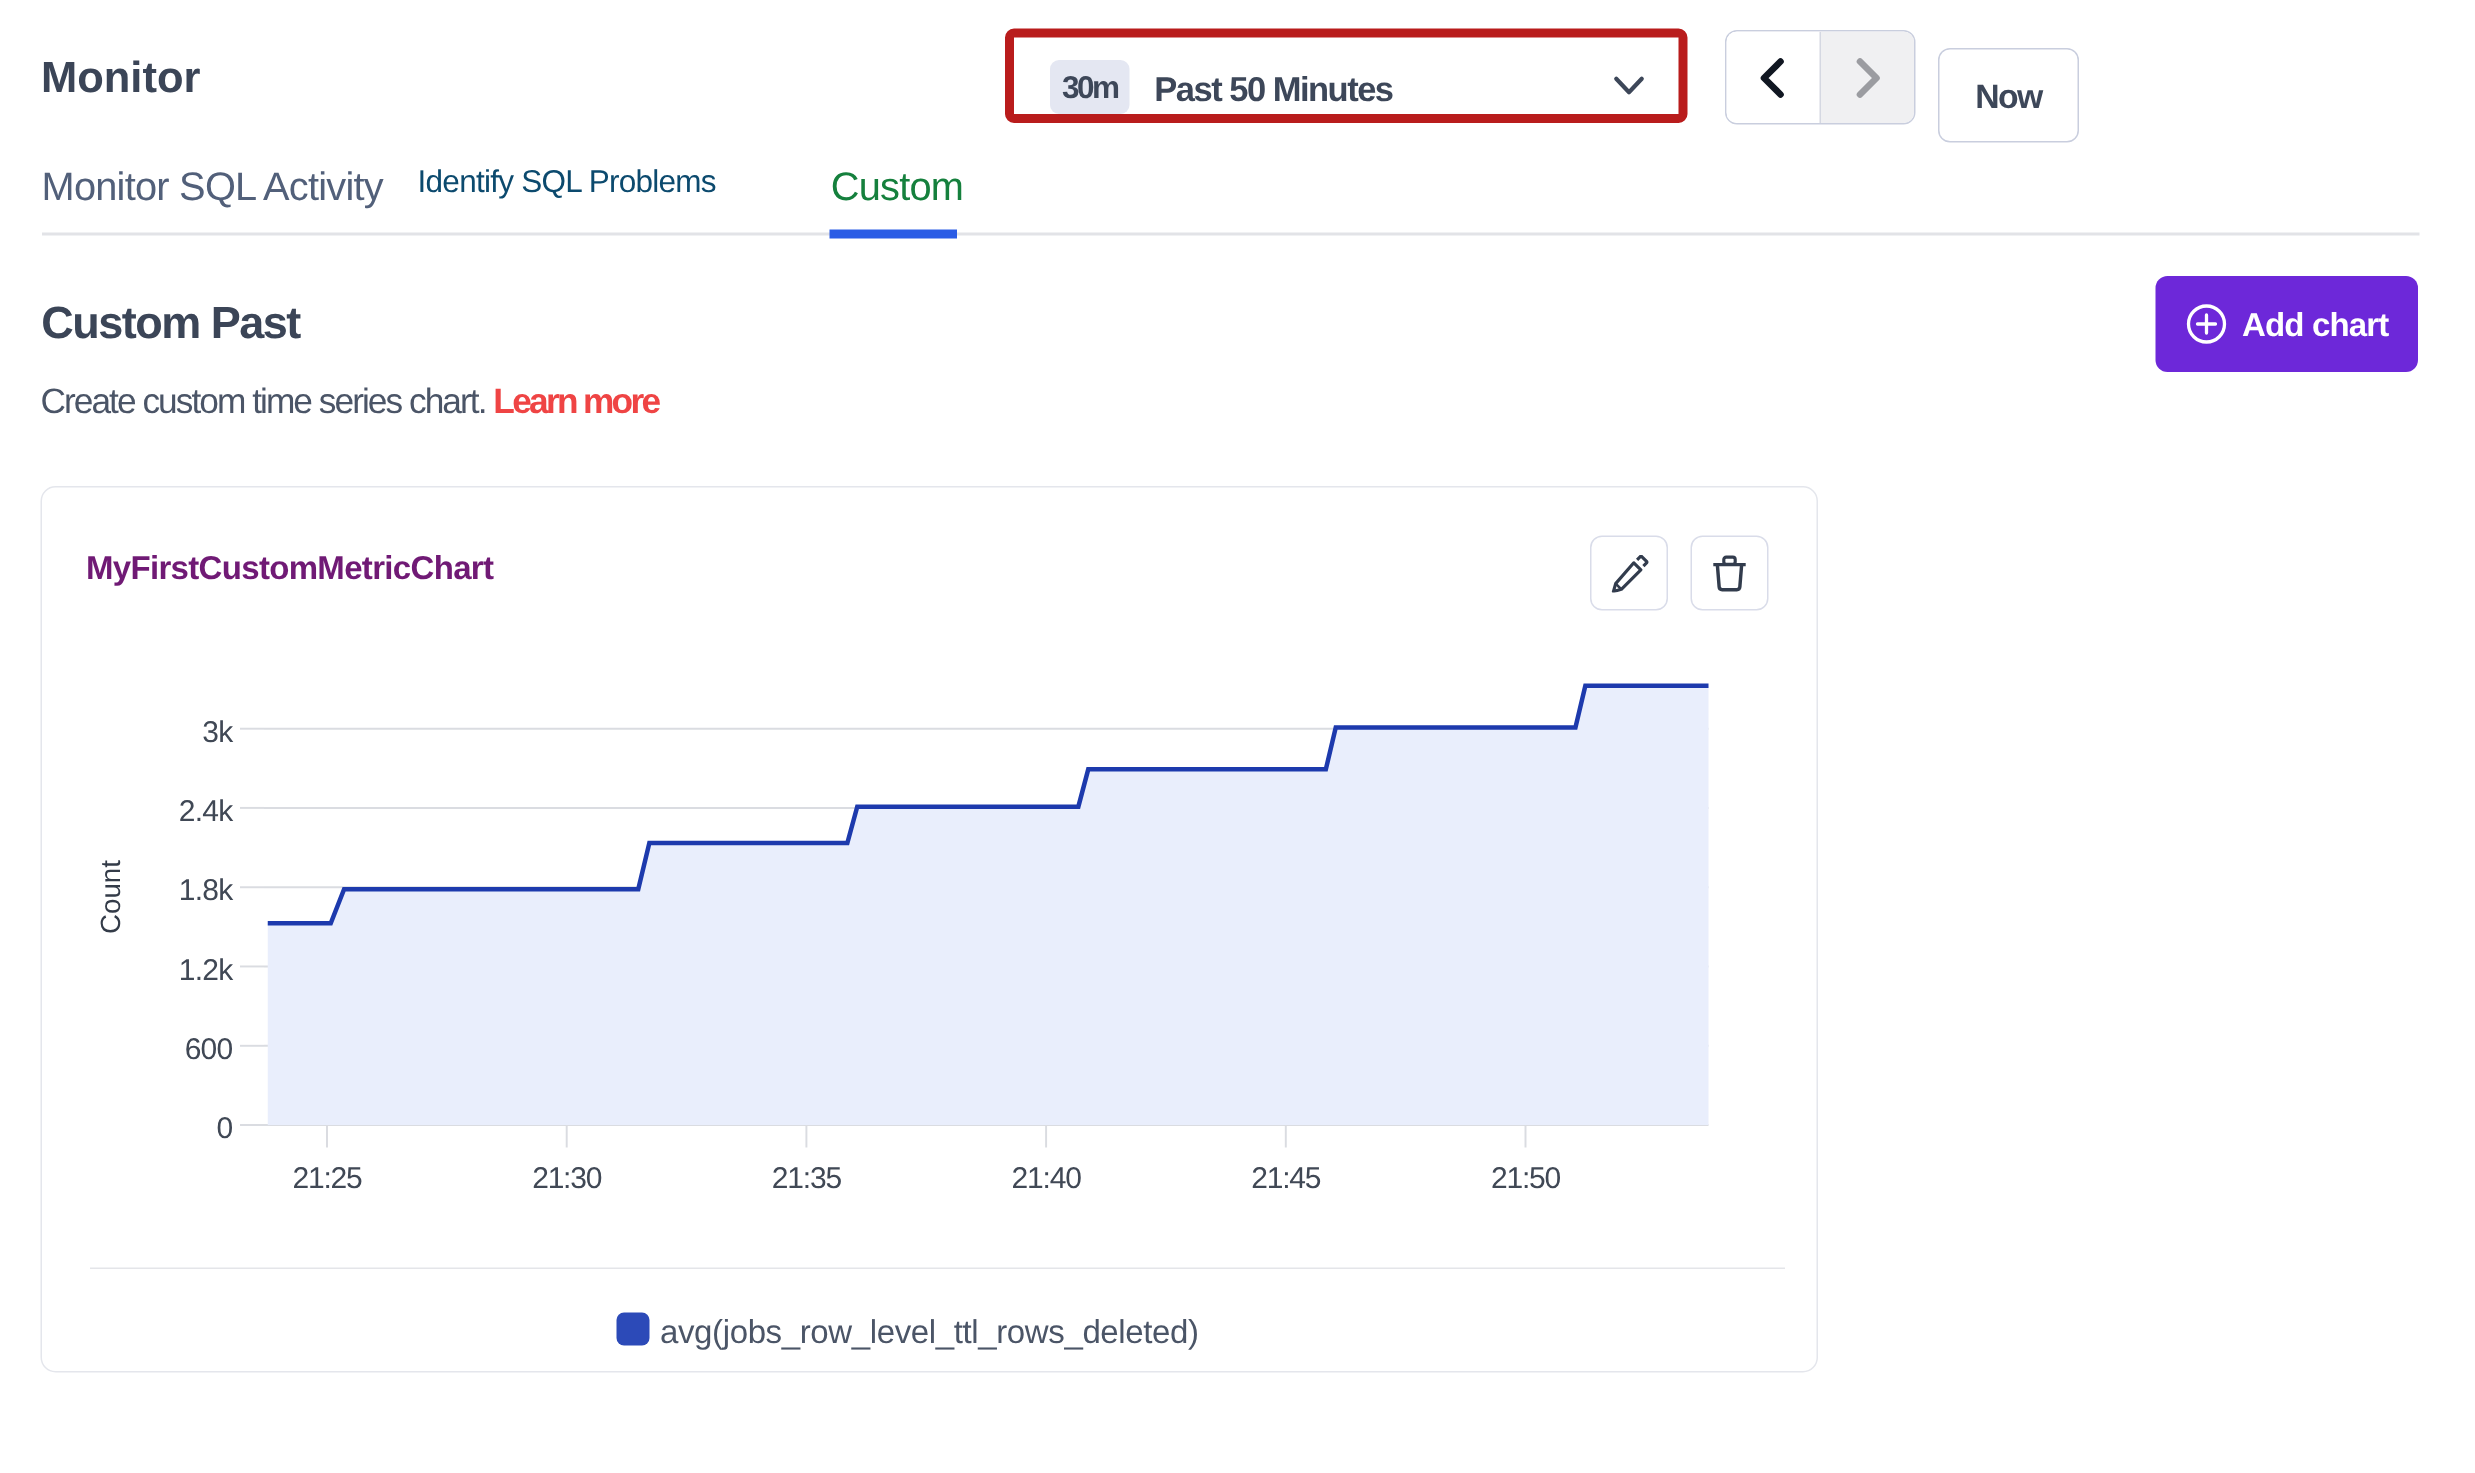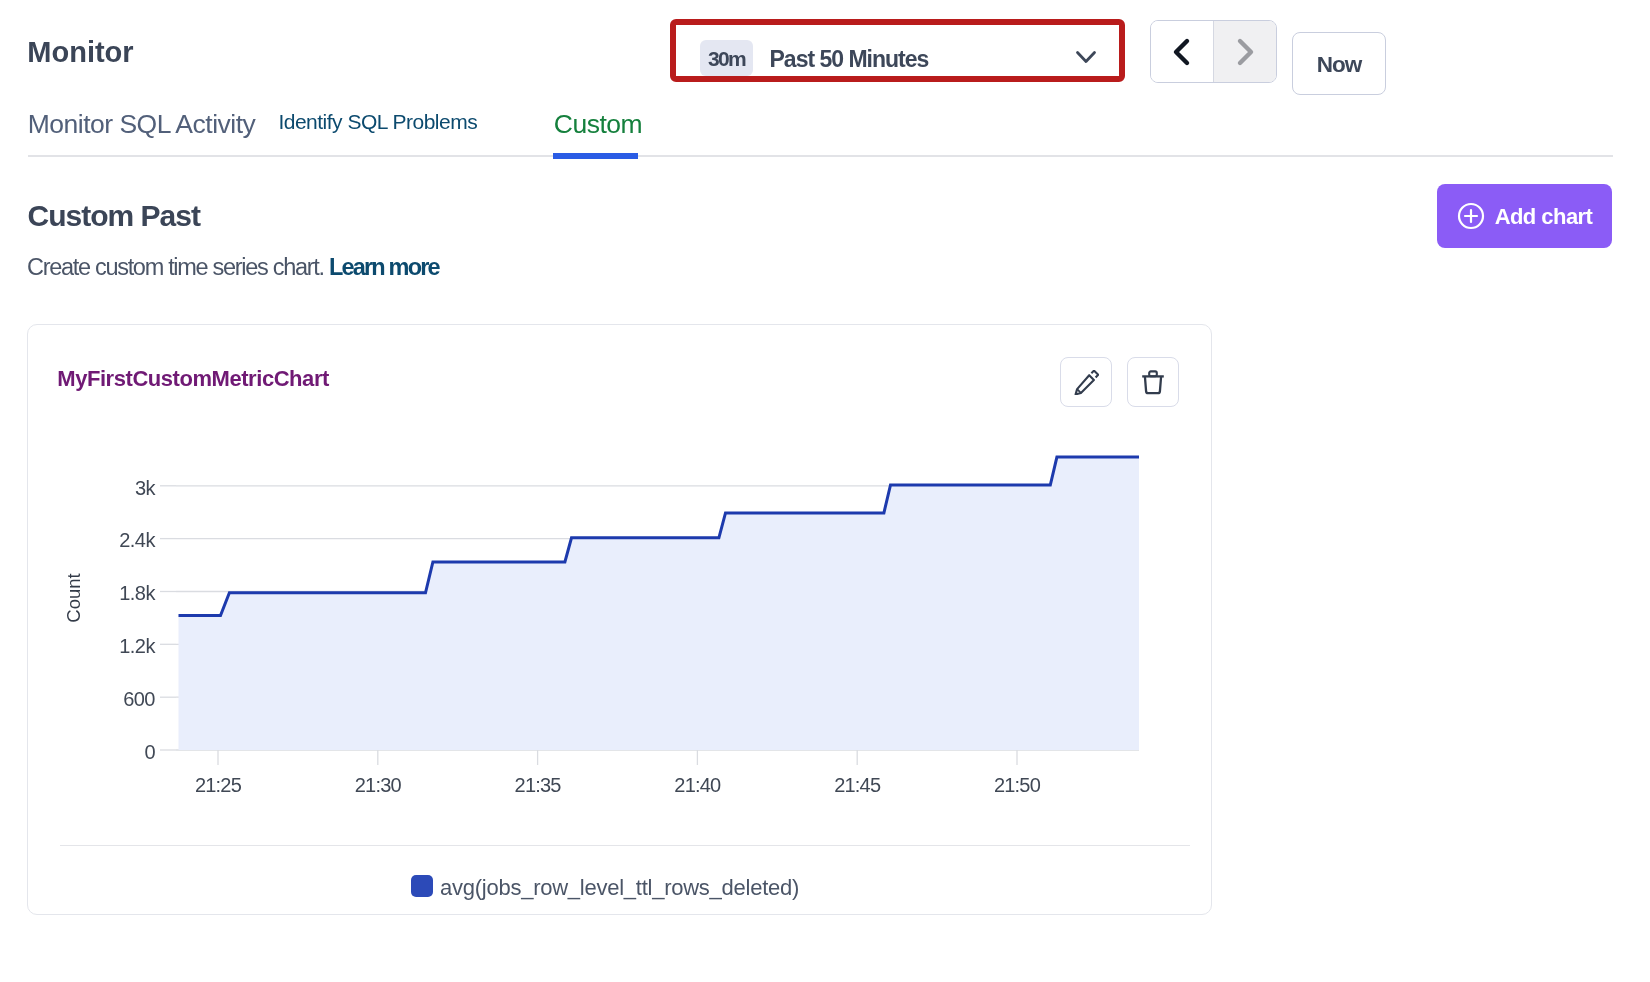--- a/index.html
+++ b/index.html
@@ -36,23 +36,23 @@
     <div class="abs" style="left:0; right:0; top:21.3px; text-align:center; font-size:22.5px; letter-spacing:-1px; font-weight:bold; color:#3d4759; line-height:1;">Now</div>
   </div>
 
 <div class="abs" style="left:27.7px; top:111.3px; font-size:26.5px; letter-spacing:-0.5px; color:#52607a; line-height:1;">Monitor SQL Activity</div>
 <div class="abs" style="left:278.4px; top:111.3px; font-size:21px; letter-spacing:-0.5px; color:#0c4a6e; line-height:1;">Identify SQL Problems</div>
 <div class="abs" style="left:553.8px; top:111.3px; font-size:26.5px; letter-spacing:-0.5px; color:#15803d; line-height:1;">Custom</div>
 <div class="abs" style="left:28px; top:155px; width:1585px; height:2px; background:#e2e3e7;"></div>
 <div class="abs" style="left:553px; top:153px; width:85px; height:5.5px; background:#2a5ce5;"></div>
 
 <div class="abs" style="left:27.5px; top:200.6px; font-size:30px; letter-spacing:-1px; font-weight:bold; color:#3b4557; line-height:1;">Custom Past</div>
-<div class="abs" style="left:27px; top:256.1px; font-size:23.5px; letter-spacing:-1.3px; color:#4b5567; line-height:1;">Create custom time series chart. <span style="color:#0c4a6e; font-weight:bold; letter-spacing:-1.8px;">Learn more</span></div>
+<div class="abs" style="left:27px; top:256.1px; font-size:23.5px; letter-spacing:-1.3px; color:#4b5567; line-height:1;">Create custom time series chart. <span style="color:#ef4444; font-weight:bold; letter-spacing:-1.8px;">Learn more</span></div>
 
-<div class="abs" style="left:1437px; top:184px; width:175px; height:64px; background:#8b5cf6; border-radius:8px; display:flex; align-items:center; justify-content:center;">
+<div class="abs" style="left:1437px; top:184px; width:175px; height:64px; background:#6d28d9; border-radius:8px; display:flex; align-items:center; justify-content:center;">
   <svg width="28" height="28" viewBox="0 0 28 28" fill="none" style="margin-right:10px;">
       <circle cx="14" cy="14" r="12" stroke="#fff" stroke-width="2.2"></circle>
       <path d="M14 8 v12 M8 14 h12" stroke="#fff" stroke-width="2.2" stroke-linecap="round"></path>
     </svg>
   <span style="font-size:22px; letter-spacing:-0.55px; margin-top:2.5px; font-weight:bold; color:#fff;">Add chart</span>
 </div>
 
 <div class="abs" style="left:27px; top:324px; width:1185px; height:591px; background:#fff; border:1px solid #e4e6ec; border-radius:10px;"></div>
 
 <div class="abs" style="left:57.3px; top:367.9px; font-size:22px; letter-spacing:-0.45px; font-weight:bold; color:#701a75; line-height:1;">MyFirstCustomMetricChart</div>

